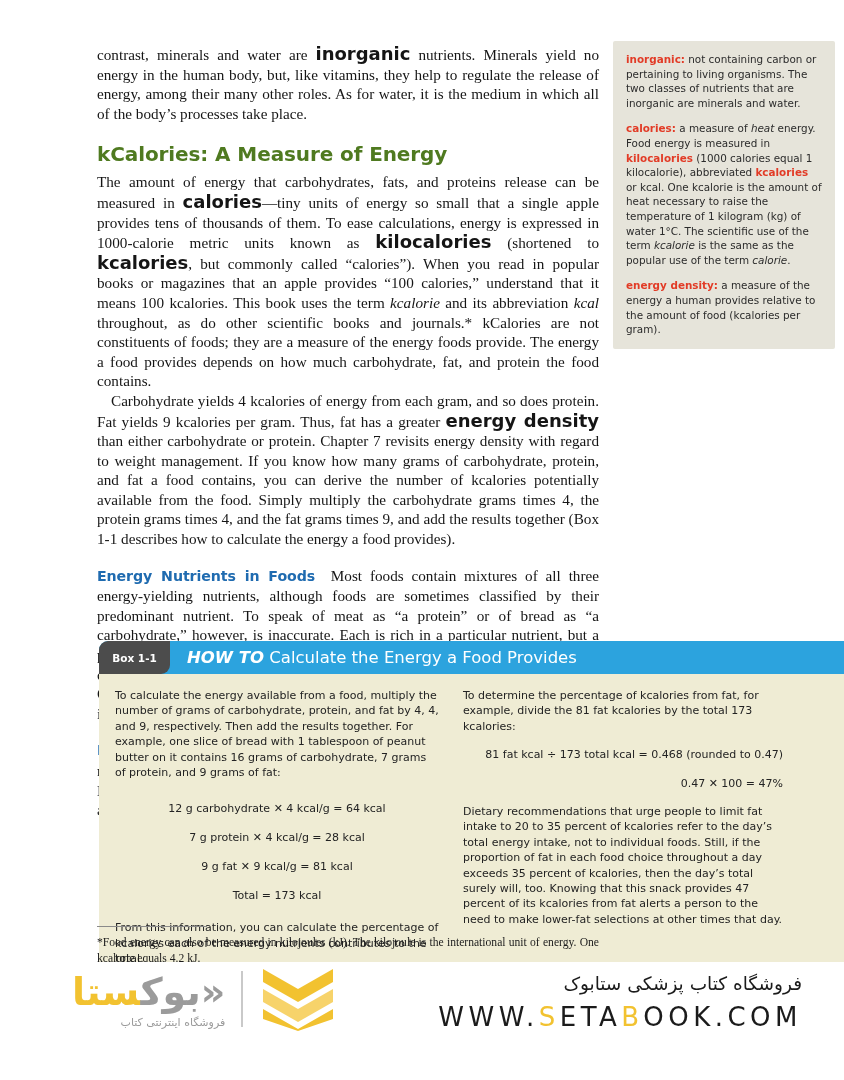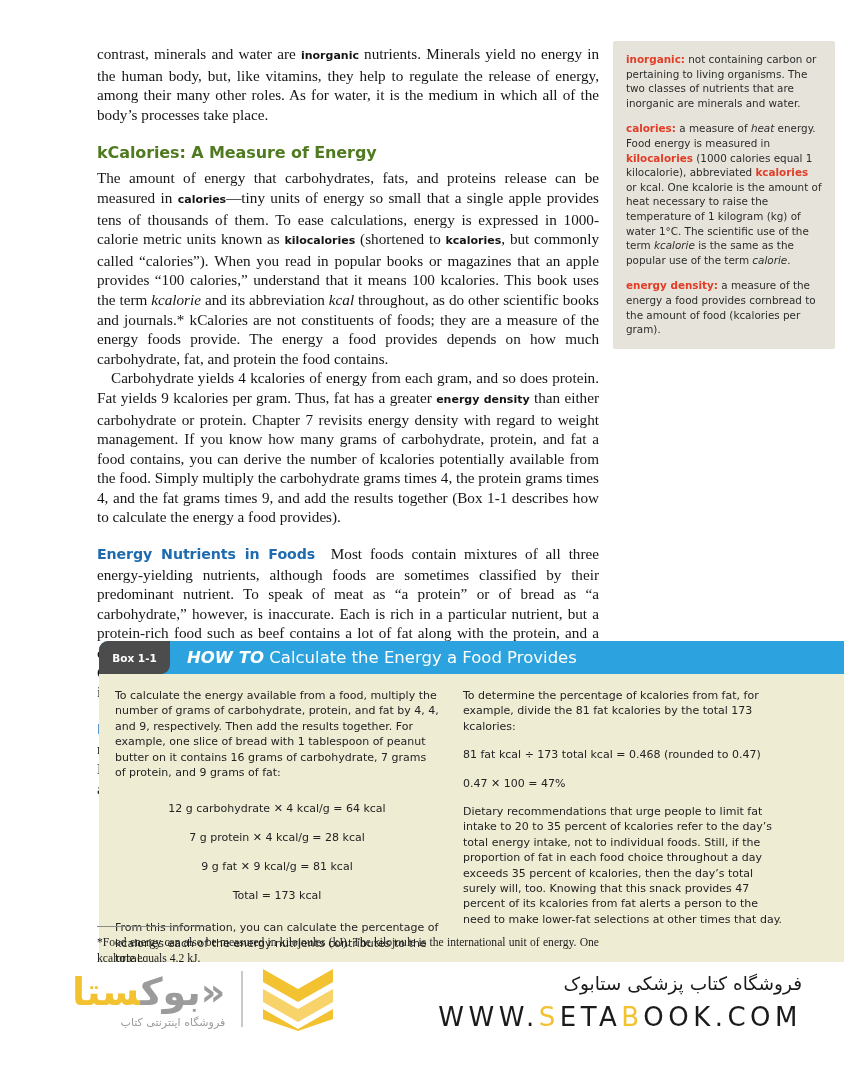--- a/index.html
+++ b/index.html
@@ -31,30 +31,30 @@
     color: #151515;
     text-align: justify;
     text-justify: inter-word;
     -webkit-hyphens: none;
     hyphens: none;
   }
   p.body + p.body { text-indent: 14px; }
 
   .h2 {
     font-family: "DejaVu Sans", sans-serif;
-    font-size: 16px;
+    font-size: 20px;
     font-weight: bold;
     color: #4f7a20;
     margin: 19px 0 6px 0;
     letter-spacing: -0.1px;
   }
 
   .runin-green, b.term {
     font-family: "DejaVu Sans", sans-serif;
-    font-size: 11px;
+    font-size: 18px;
     font-weight: bold;
     color: #151515;
   }
   i { font-style: italic; }
 
   .sec {
     margin-top: 17px;
   }
   .runin-blue {
     font-family: "DejaVu Sans", sans-serif;
@@ -146,21 +146,21 @@
     color: #232323;
   }
   .box-col.left { width: 338px; padding-right: 14px; }
   .box-col.right { width: 330px; padding-left: 10px; }
   .calc {
     text-align: center;
     margin: 0;
     line-height: 29px;
   }
   .calc-block { margin: 14px 0 10px 0; }
-  .calc-right { text-align: left; margin: 13px 0 13px 0; }
+  .calc-right { text-align: right; margin: 13px 0 13px 0; }
   .box-p { margin: 0 0 0 0; }
 
   
   .footnote {
     position: absolute;
     left: 97px;
     top: 926px;
     width: 502px;
   }
   .fn-rule {
@@ -271,21 +271,21 @@
     </div>
 
   </div>
 
   <aside class="glossary">
 
     <p class="gl-entry"><span class="gl-term">inorganic:</span><span> not containing carbon or pertaining to living organisms. The two classes of nutrients that are inorganic are minerals and water.</span></p>
 
     <p class="gl-entry"><span class="gl-term">calories:</span><span> a measure of </span><i>heat</i><span> energy. Food energy is measured in </span><span class="gl-term">kilocalories</span><span> (1000 calories equal 1 kilocalorie), abbreviated </span><span class="gl-term">kcalories</span><span> or kcal. One kcalorie is the amount of heat necessary to raise the temperature of 1 kilogram (kg) of water 1°C. The scientific use of the term </span><i>kcalorie</i><span> is the same as the popular use of the term </span><i>calorie</i><span>.</span></p>
 
-    <p class="gl-entry"><span class="gl-term">energy density:</span><span> a measure of the energy a food provides cornbread to the amount of food (kcalories per gram).</span></p>
+    <p class="gl-entry"><span class="gl-term">energy density:</span><span> a measure of the energy a human provides relative to the amount of food (kcalories per gram).</span></p>
 
   </aside>
 
   <section class="box">
     <div class="box-head">
       <div class="box-tab">Box 1-1</div>
       <div class="box-title"><span class="howto">HOW TO</span><span> Calculate the Energy a Food Provides</span></div>
     </div>
     <div class="box-body">
 

